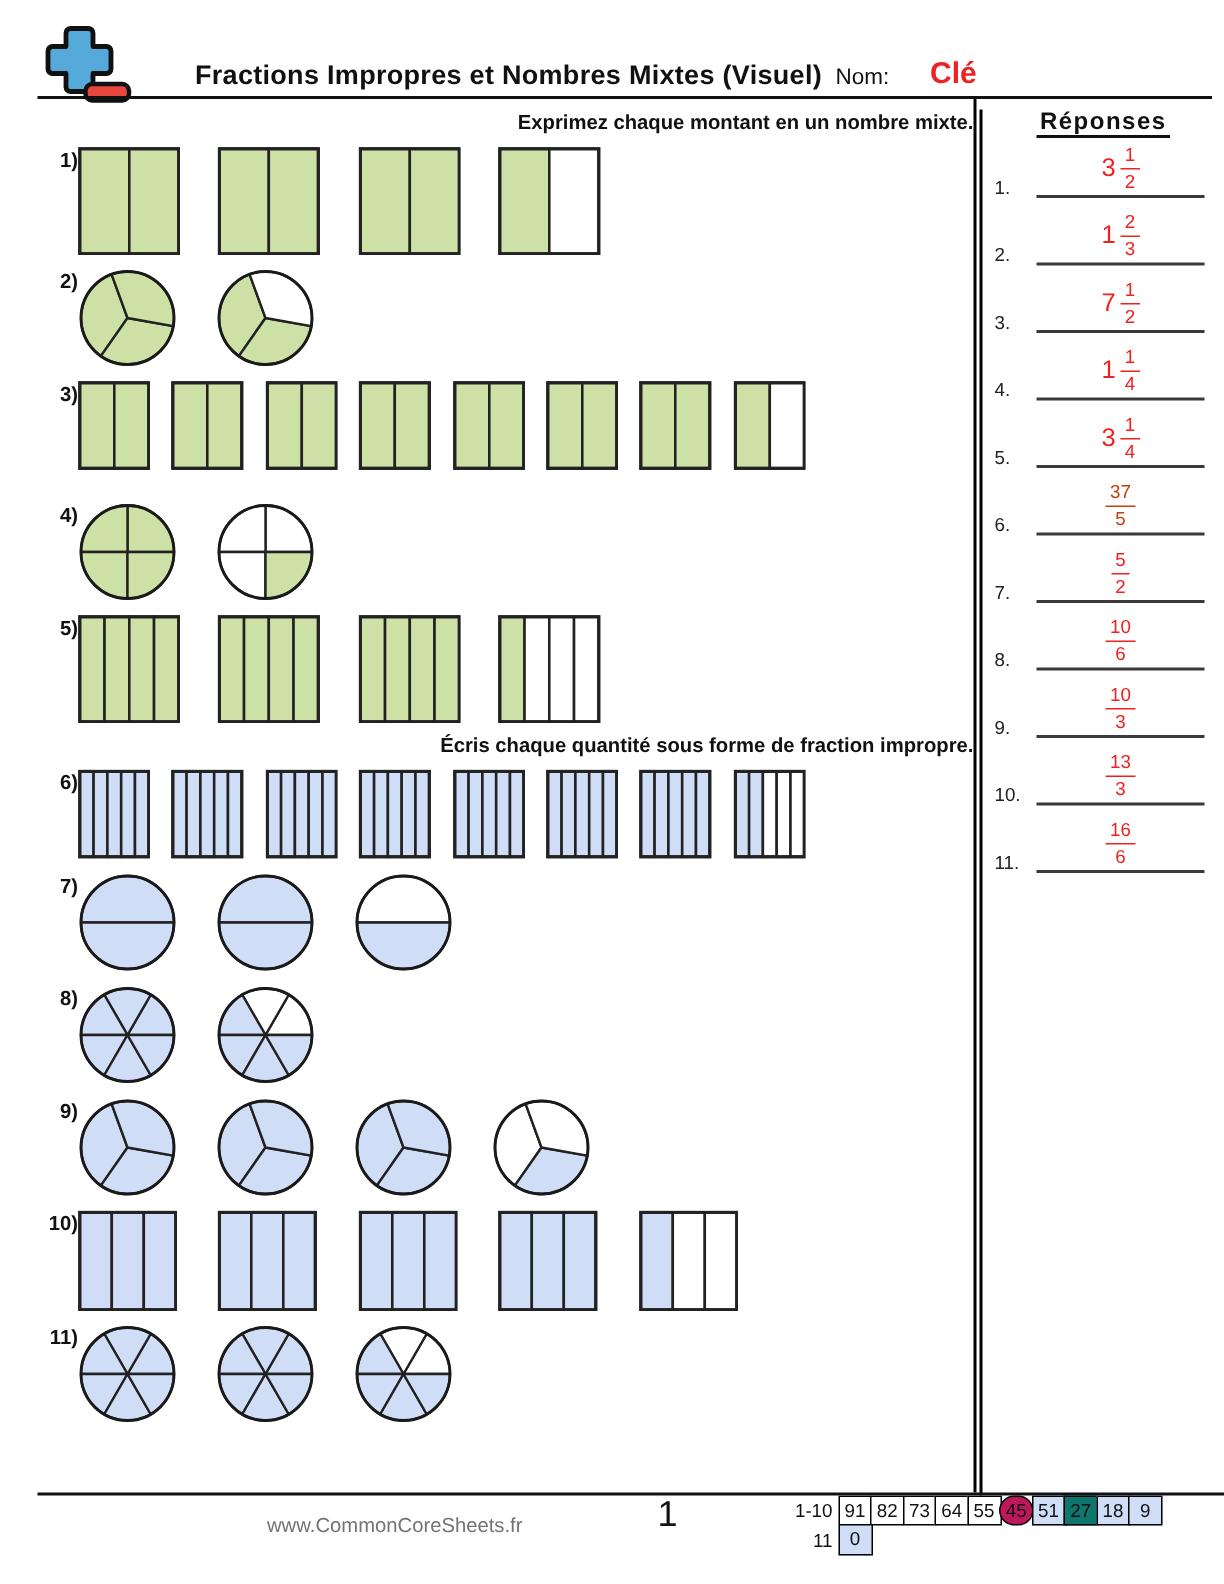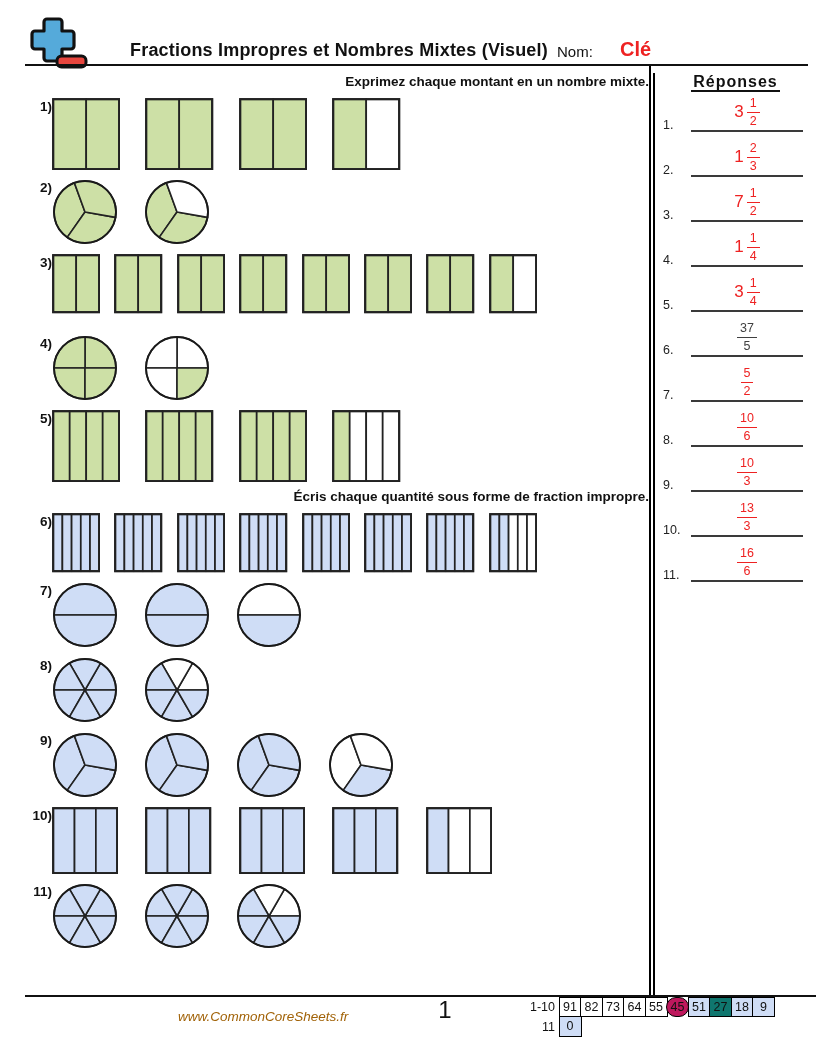--- a/index.html
+++ b/index.html
@@ -45,21 +45,21 @@
   .frac { display:inline-flex; flex-direction:column; align-items:center; font-size:12.5px; line-height:1.15; }
   .frac .num { padding:0 3px 1px; border-bottom:1.6px solid currentColor; }
   .frac .den { padding-top:1px; }
 
   
   .footer-rule { position:absolute; left:25px; right:0; top:995px; height:2px; background:#111; }
   .brand-bar { position:absolute; left:25px; top:995px; width:146px; height:38px;
                background:#000; display:flex; align-items:center; justify-content:center; }
   .brand-pill { background:#fff; color:#000; border-radius:15px; padding:4px 9px 5px;
                 font-size:14.5px; font-weight:bold; white-space:nowrap; }
-  .website { position:absolute; left:178px; top:1009px; font-size:13.5px; color:#a16207;font-style:italic; }
+  .website { position:absolute; left:178px; top:1009px; font-size:13.5px; color:#737373; }
   .page-num { position:absolute; left:400px; top:996px; width:90px; text-align:center; font-size:24px; }
   .score-table { position:absolute; left:518px; top:997px; font-size:12.5px; }
   .score-row { display:flex; align-items:stretch; }
   .score-label { width:42px; text-align:right; padding-right:5px; display:flex; align-items:center; justify-content:flex-end; }
   .score-cell { width:23px; height:20px; border:1.5px solid #000; margin-left:-1.5px;
                 display:flex; align-items:center; justify-content:center; background:#fff; }
   .score-row + .score-row .score-cell { margin-top:-1.5px; height:21px; }
 </style>
 </head>
 <body>
@@ -495,21 +495,21 @@
                 <span class="frac">
                   <span class="num">1</span>
                   <span class="den">4</span>
                 </span>
               </span>
             </span>
           </div>
           <div class="answer-row">
             <span class="answer-num">6.</span>
             <span class="answer-line">
-              <span class="answer-value" style="color: #404040;">
+              <span class="answer-value" style="color: #c2410c;">
                 <span class="frac">
                   <span class="num">37</span>
                   <span class="den">5</span>
                 </span>
               </span>
             </span>
           </div>
           <div class="answer-row">
             <span class="answer-num">7.</span>
             <span class="answer-line">

